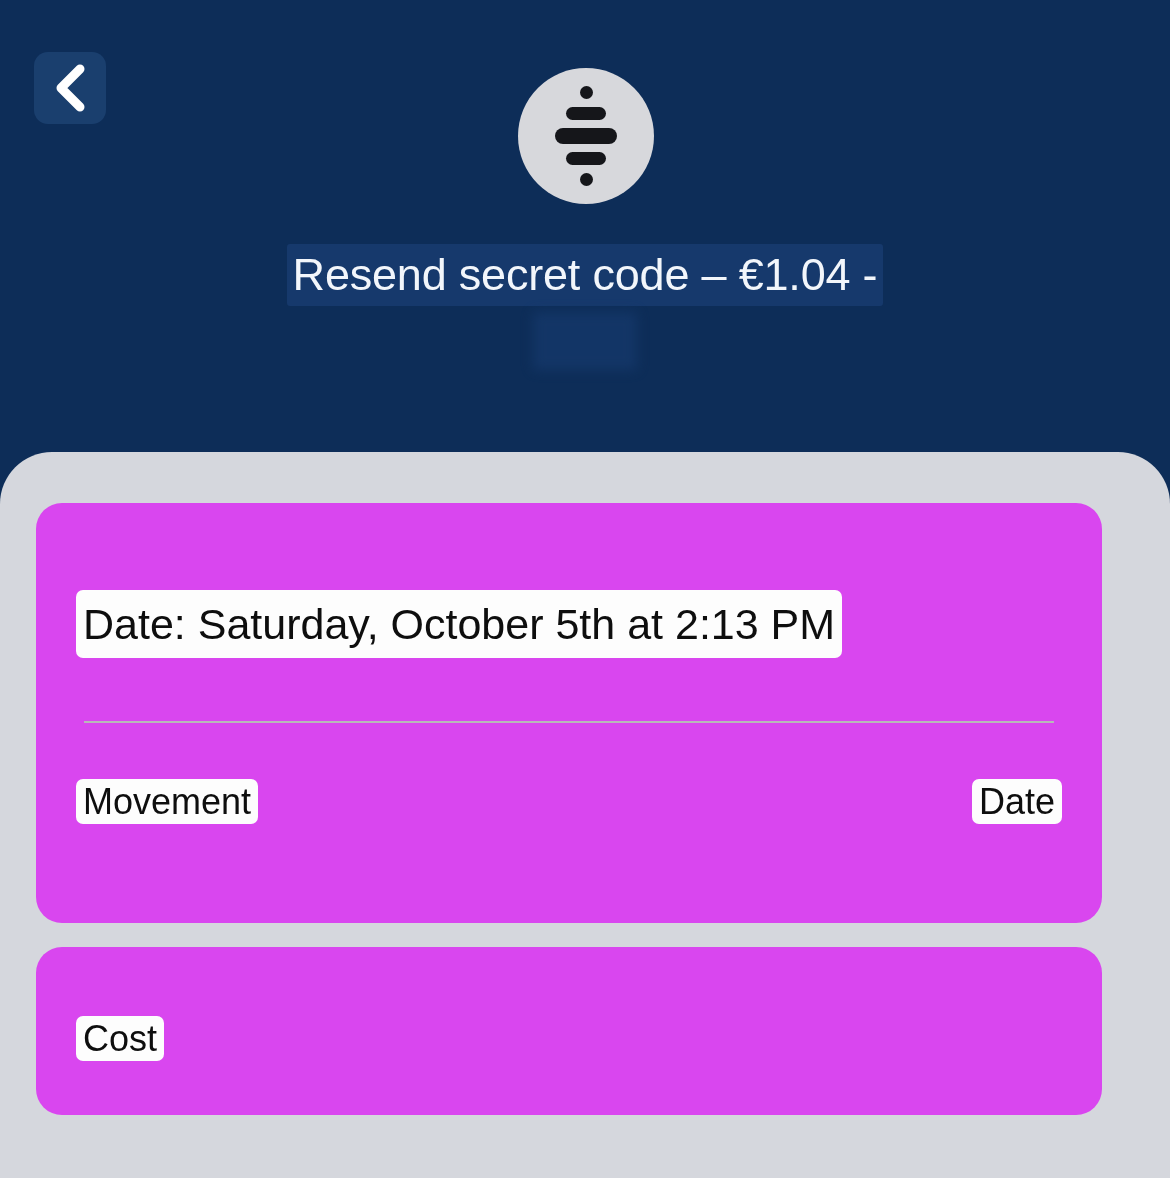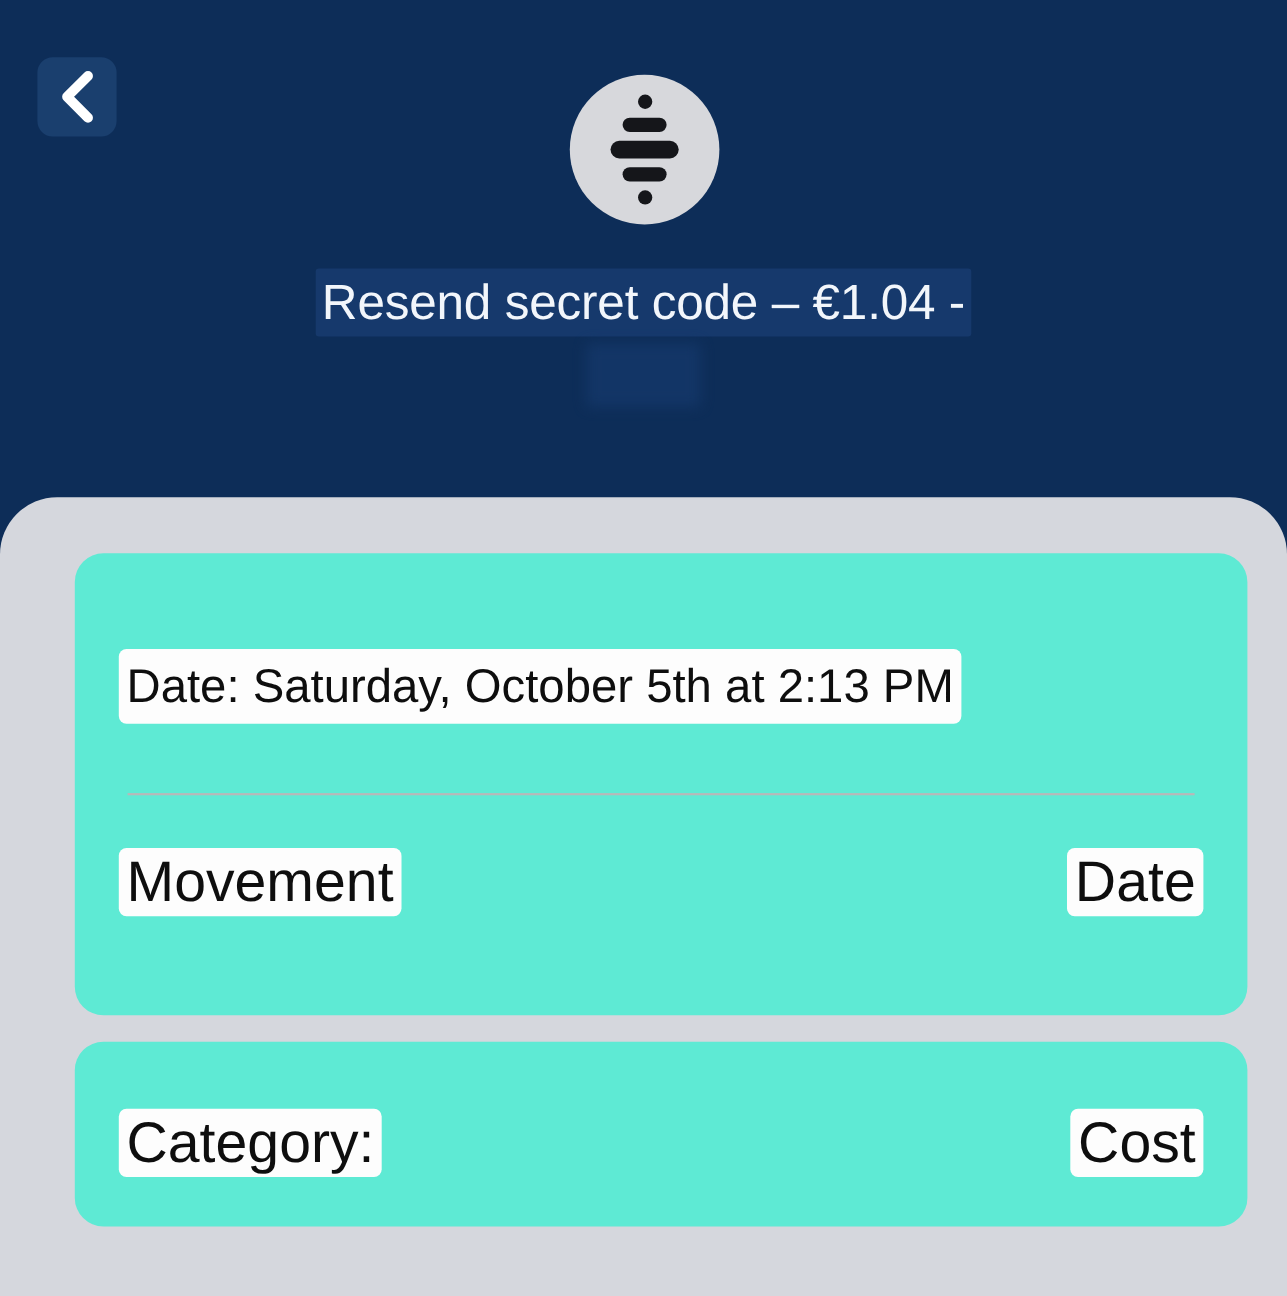--- a/index.html
+++ b/index.html
@@ -117,23 +117,23 @@
     left: 0;
     top: 452px;
     width: 1170px;
     height: 726px;
     background: #d5d7dd;
     border-radius: 52px 52px 0 0;
   }
 
   .card {
     position: absolute;
-    left: 68px;
+    left: 36px;
     width: 1066px;
-    background: #5eead4;
+    background: #d946ef;
     border-radius: 26px;
   }
 
   .card-detail { top: 51px;  height: 420px; }
   .card-category { top: 495px; height: 168px; }
 
   
   .row {
     position: absolute;
     display: flex;
@@ -173,21 +173,21 @@
     display: inline;
     background: #fdfdfd;
     color: #0e0e0e;
     border-radius: 7px;
     padding: 2px 7px;
     box-decoration-break: clone;
     -webkit-box-decoration-break: clone;
   }
 
   .text-lg   { font-size: 43px; line-height: 64px; }
-  .text-md   { font-size: 52px; line-height: 72px; }
+  .text-md   { font-size: 36px; line-height: 72px; }
 
   .label-col {
     max-width: 300px;
     text-align: left;
   }
   .value-col {
     text-align: right;
     flex: 0 0 auto;
   }
   .label-line { display: block; }
@@ -243,23 +243,20 @@
       <span class="value-col">
         <span class="hl text-md">Date</span>
       </span>
     </div>
 
   </div>
 
   <div class="card card-category">
 
     <div class="row category-row">
-      <span class="label-col">
-        <span class="hl text-md">Category:</span>
-      </span>
       <span class="value-col">
         <span class="hl text-md">Cost</span>
       </span>
     </div>
 
   </div>
 
 </div>
 
 </body></html>

